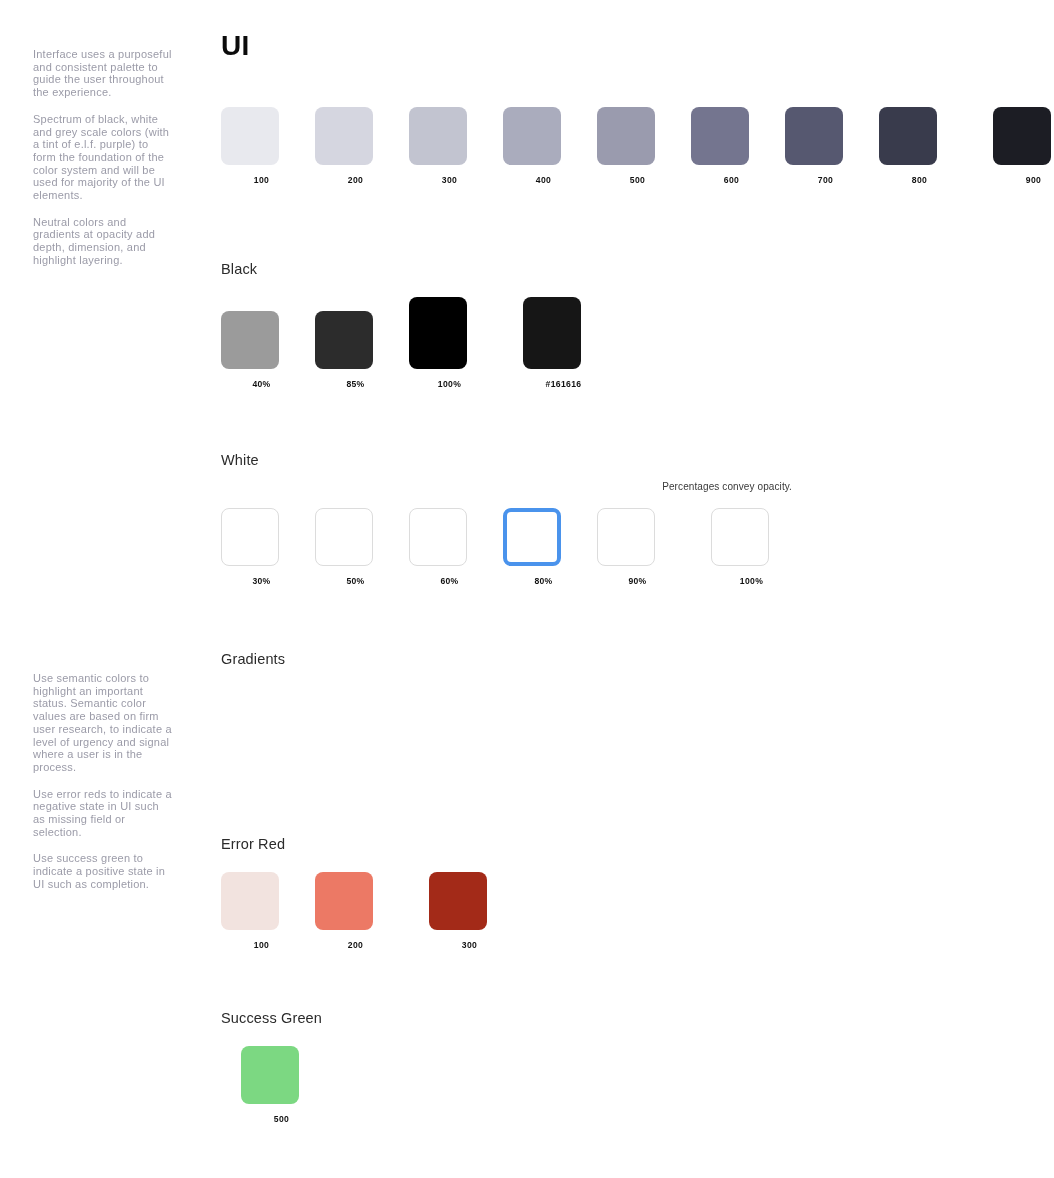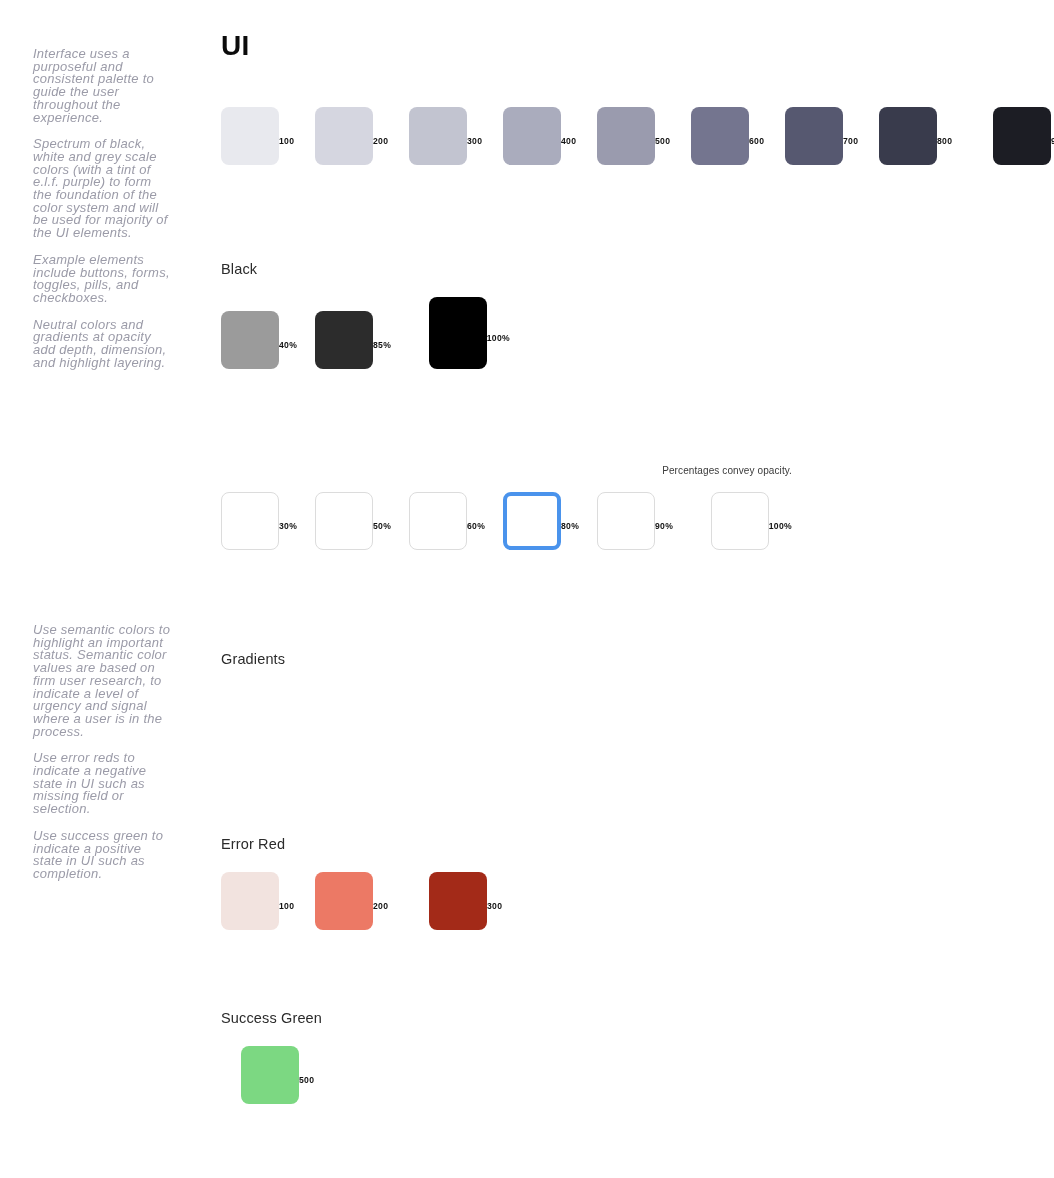--- a/index.html
+++ b/index.html
@@ -15,29 +15,28 @@
     -webkit-font-smoothing: antialiased;
   }
 
   
   .side-col {
     position: absolute;
     left: 33px;
     width: 140px;
   }
   .side-col.top  { top: 48px; }
-  .side-col.mid  { top: 624px; }
+  .side-col.mid  { top: 672px; }
 
   .side-para {
-    font-size: 13px;
+    font-size: 11px;
     line-height: 12.7px;
     color: #9b9ba8;
     letter-spacing: 0.02em;
     margin: 0 0 14px 0;
-    font-style: italic;
   }
   .side-para:last-child { margin-bottom: 0; }
 
   
   .main {
     position: absolute;
     left: 221px;
     top: 0;
     width: 800px;
   }
@@ -73,21 +72,21 @@
 
   
   .swatch-row {
     display: flex;
     align-items: flex-end;
   }
   .swatch-cell {
     width: 81px;
     margin-right: 13px;
     display: flex;
-    align-items: center;
+    flex-direction: column;
   }
   .swatch-cell:last-child { margin-right: 0; padding-left: 20px; }
 
   .swatch {
     width: 58px;
     height: 58px;
     border-radius: 8px;
     box-sizing: border-box;
   }
   .swatch.tall { height: 72px; }
@@ -117,21 +116,20 @@
 
   .row-gap { margin-top: 20px; }
   .row-gap-note { margin-top: 16px; }
 </style>
 </head>
 <body>
 
 <div class="side-col top">
   <p class="side-para">Interface uses a purposeful and consistent palette to guide the user throughout the experience.</p>
   <p class="side-para">Spectrum of black, white and grey scale colors (with a tint of e.l.f. purple) to form the foundation of the color system and will be used for majority of the UI elements.</p>
-  <p class="side-para">Example elements include buttons, forms, toggles, pills, and checkboxes.</p>
   <p class="side-para">Neutral colors and gradients at opacity add depth, dimension, and highlight layering.</p>
 </div>
 
 <div class="side-col mid">
   <p class="side-para">Use semantic colors to highlight an important status. Semantic color values are based on firm user research, to indicate a level of urgency and signal where a user is in the process.</p>
   <p class="side-para">Use error reds to indicate a negative state in UI such as missing field or selection.</p>
   <p class="side-para">Use success green to indicate a positive state in UI such as completion.</p>
 </div>
 
 <div class="main">
@@ -187,24 +185,29 @@
         <div class="swatch-label">40%</div>
       </div>
       <div class="swatch-cell">
         <div class="swatch" style="background: rgb(44, 44, 44);"></div>
         <div class="swatch-label">85%</div>
       </div>
       <div class="swatch-cell">
         <div class="swatch tall" style="background: rgb(0, 0, 0);"></div>
         <div class="swatch-label">100%</div>
       </div>
+      <div class="swatch-cell">
+        <div class="swatch tall" style="background: rgb(22, 22, 22);"></div>
+        <div class="swatch-label">#161616</div>
+      </div>
     </div>
   </section>
 
   <section class="section" id="sec-white">
+    <h2 class="section-title">White</h2>
     <p class="section-note">Percentages convey opacity.</p>
     <div class="swatch-row row-gap-note">
       <div class="swatch-cell">
         <div class="swatch outlined"></div>
         <div class="swatch-label">30%</div>
       </div>
       <div class="swatch-cell">
         <div class="swatch outlined"></div>
         <div class="swatch-label">50%</div>
       </div>

